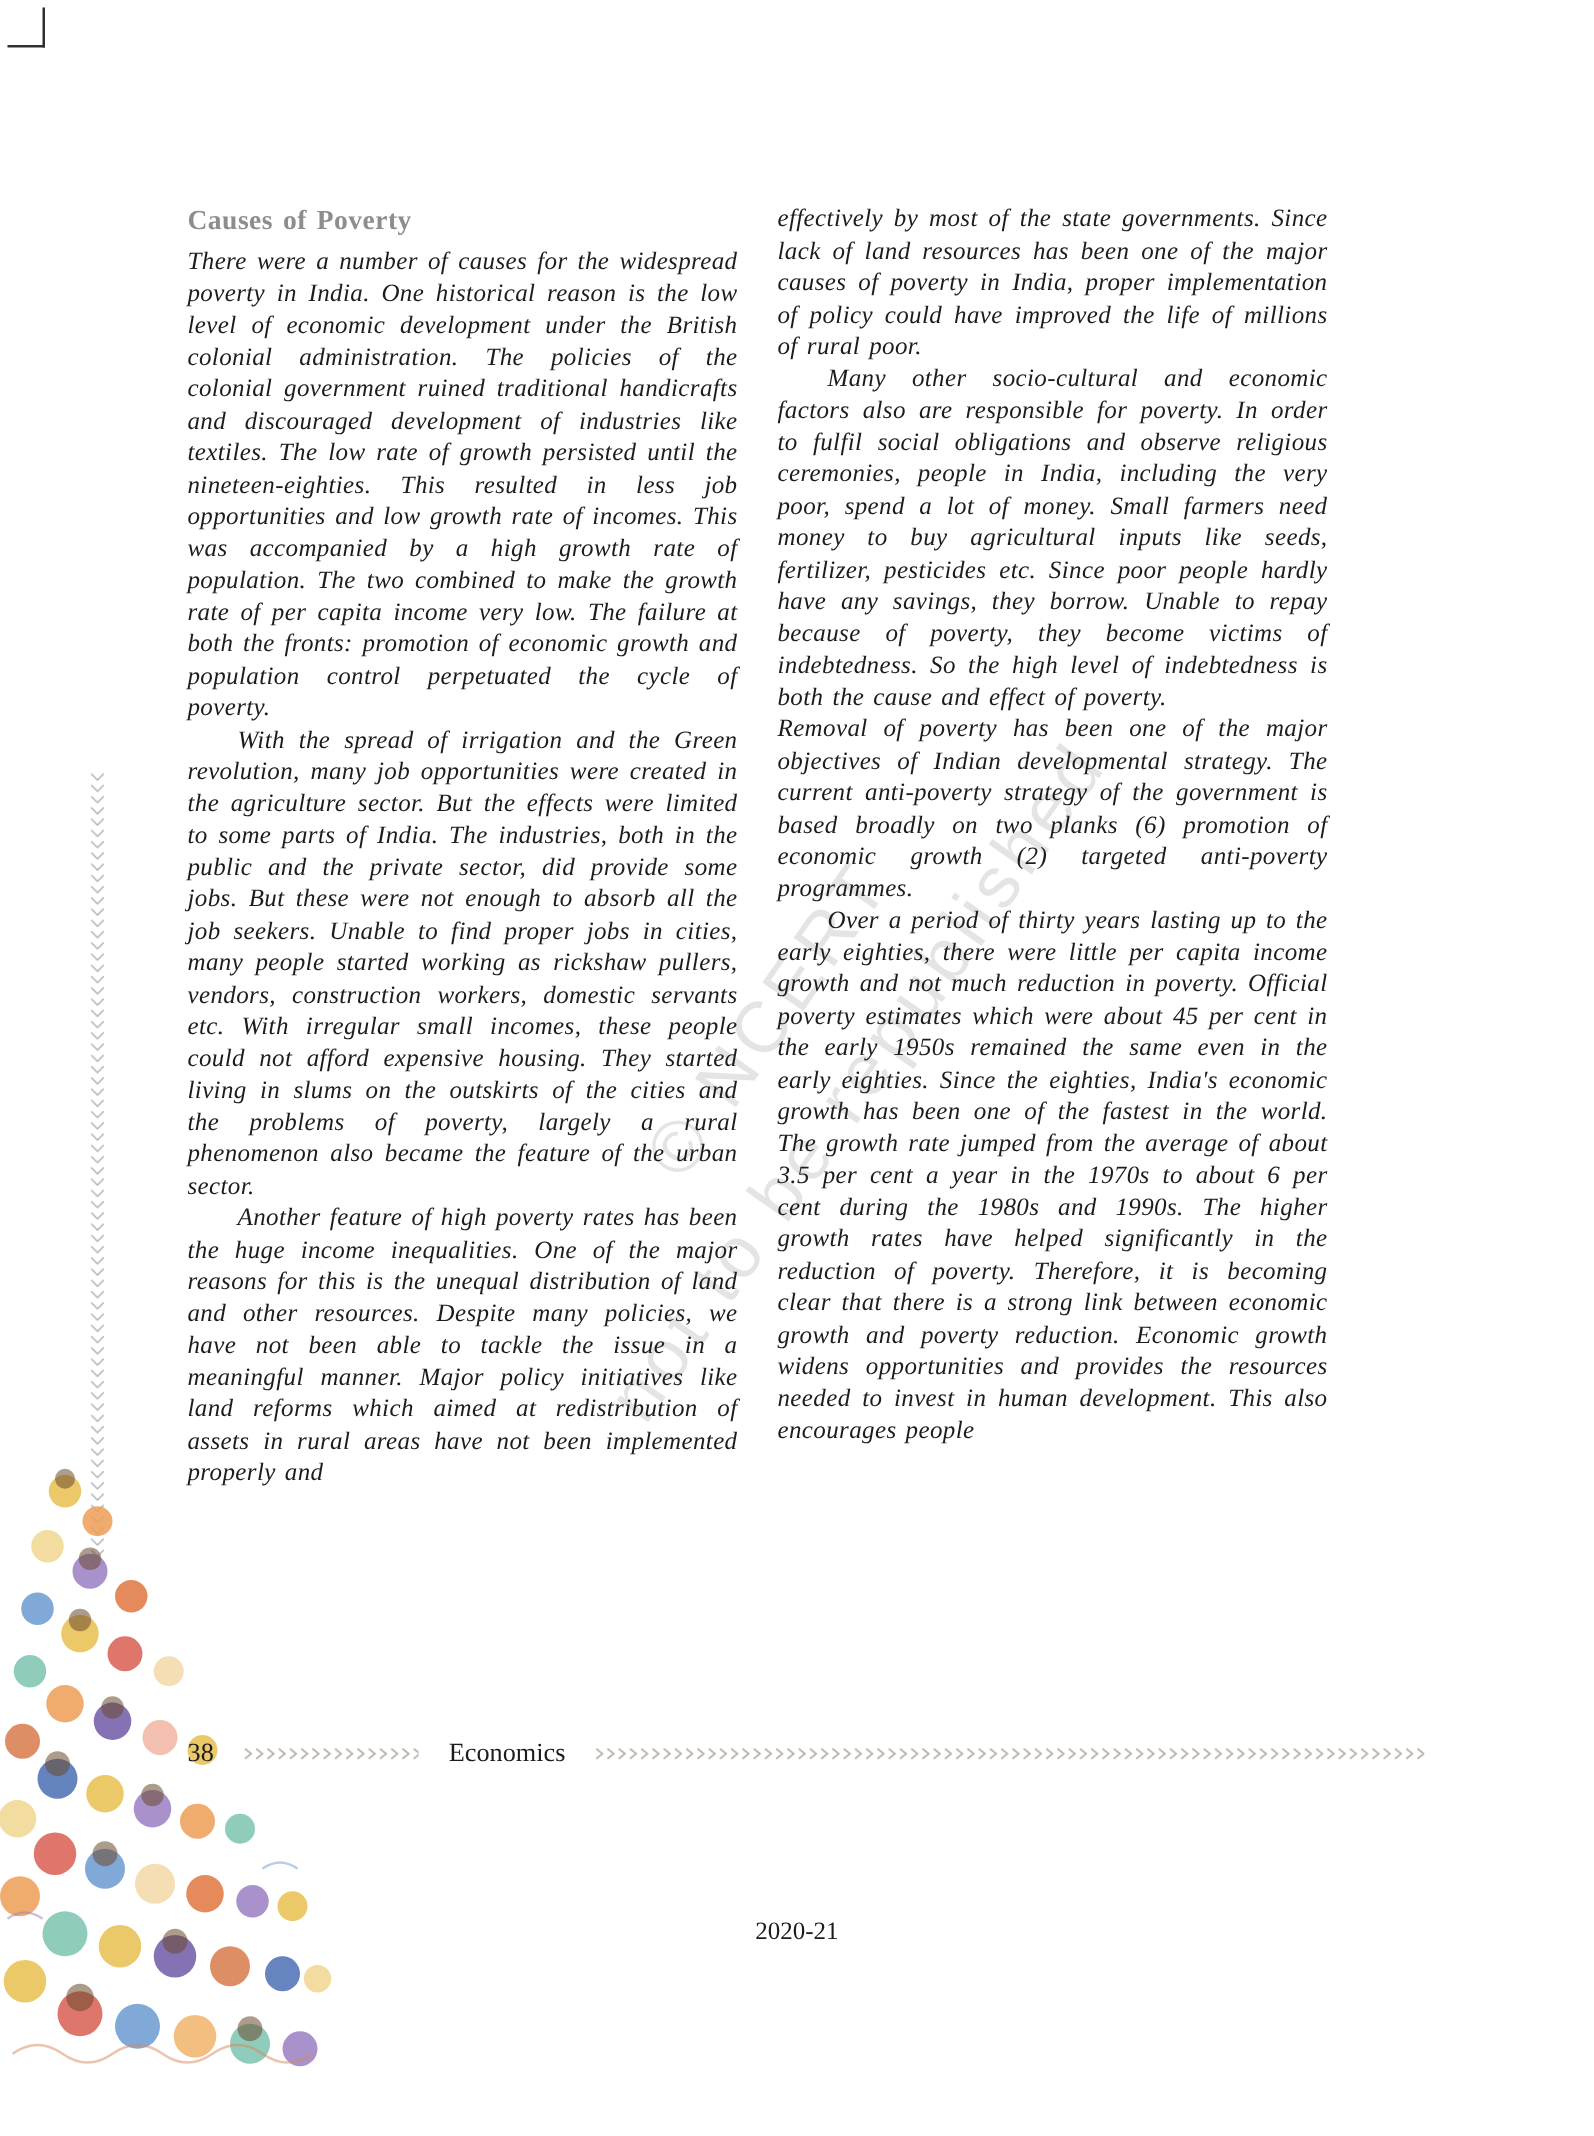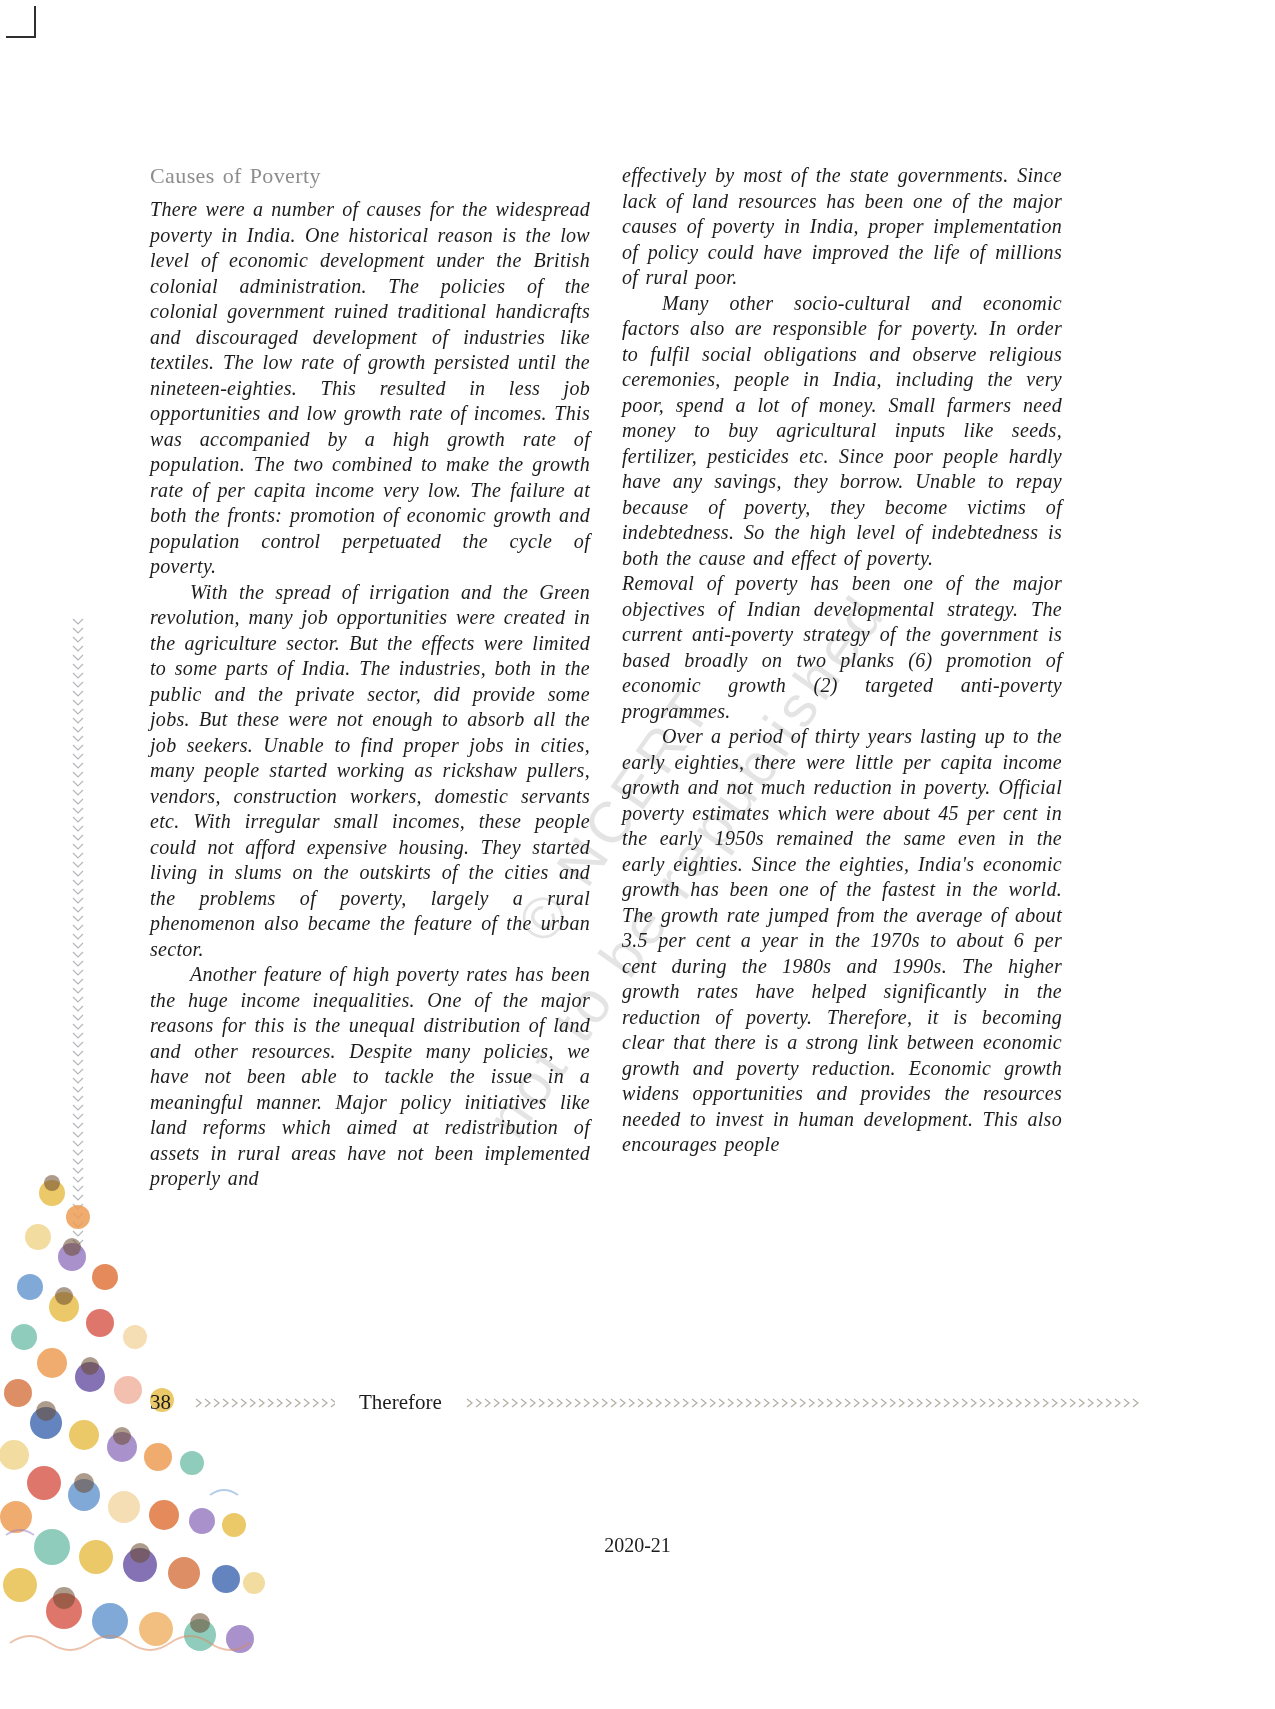--- a/index.html
+++ b/index.html
@@ -53,21 +53,21 @@
     line-height: 25.5px;
     text-align: justify;
     letter-spacing: 0.3px;
     word-spacing: 2px;
   }
   .col p { margin: 0; font-style: italic; }
   .col p.indent { text-indent: 40px; }
   h2.section-heading {
     font-size: 22px;
     line-height: 26px;
-    font-weight: normal;
+    font-weight: bold;
     color: var(--heading, #8d8d8d);
     margin: 0 0 8px 0;
     letter-spacing: 0.4px;
     text-align: left;
   }
   h2.section-heading.mt { margin-top: 10px; }
   
   .left-squiggle {
     position: absolute;
     left: 70px; top: 618px;
@@ -148,21 +148,21 @@
     <span class="footer-squiggle">
       <svg width="140" height="12" aria-hidden="true">
         <defs>
           <pattern id="zigh1" width="9" height="12" patternUnits="userSpaceOnUse">
             <path class="zig-path" d="M1,2 L6,6 L1,10" stroke-width="1.3"></path>
           </pattern>
         </defs>
         <rect width="140" height="12" fill="url(#zigh1)"></rect>
       </svg>
     </span>
-    <span>Therefore</span>
+    <span>Economics</span>
     <span class="footer-squiggle grow">
       <svg width="100%" height="12" preserveAspectRatio="none" aria-hidden="true">
         <defs>
           <pattern id="zigh2" width="9" height="12" patternUnits="userSpaceOnUse">
             <path class="zig-path" d="M1,2 L6,6 L1,10" stroke-width="1.3"></path>
           </pattern>
         </defs>
         <rect width="100%" height="12" fill="url(#zigh2)"></rect>
       </svg>
     </span>

